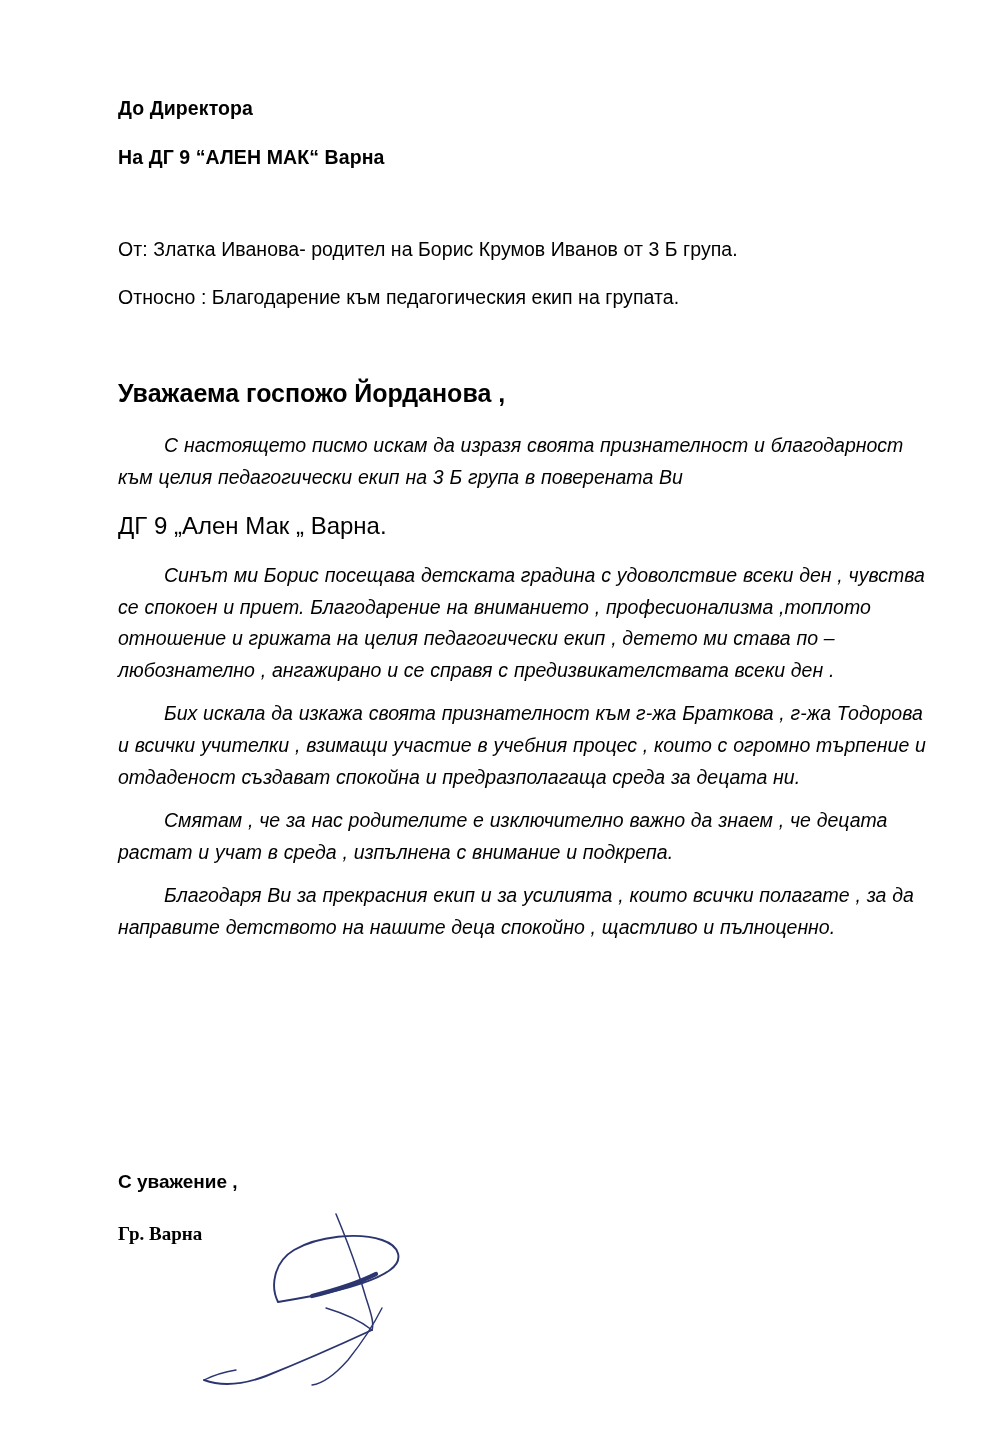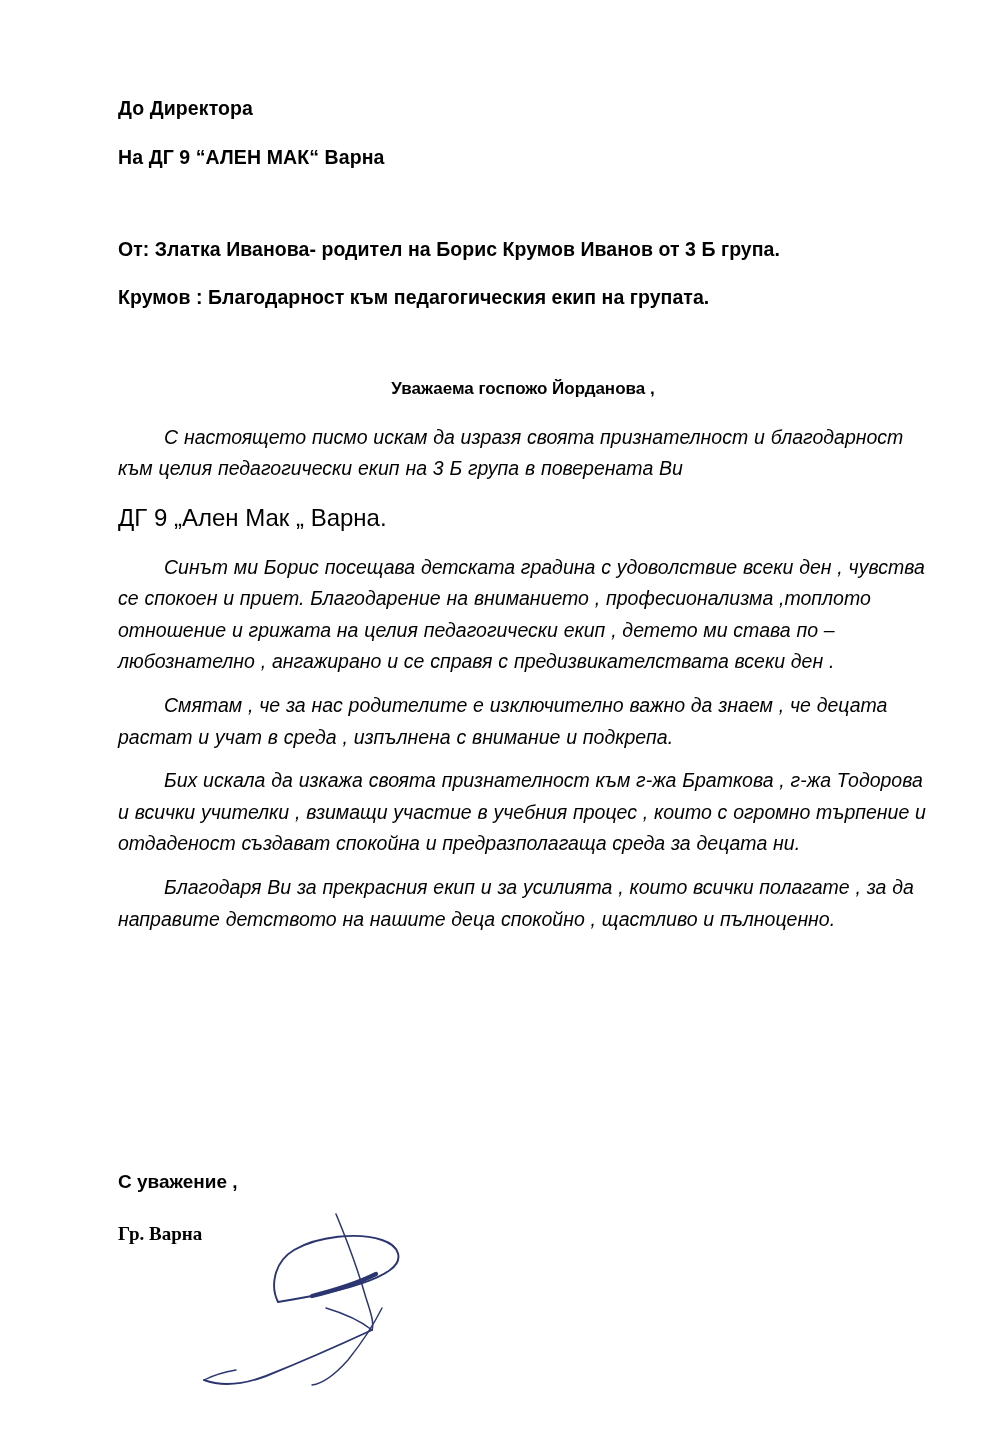--- a/index.html
+++ b/index.html
@@ -36,34 +36,33 @@
   .hdr-line {
     font-weight: bold;
     font-size: 19.5px;
     letter-spacing: 0.1px;
     line-height: 1.05;
     margin: 0 0 29px 0;
     white-space: nowrap;
   }
   .gap-1 { height: 42px; }
   .meta-line {
-    font-weight: bold;
+    font-weight: normal;
     font-size: 19.5px;
     letter-spacing: 0.05px;
     line-height: 1.05;
     margin: 0 0 28px 0;
     white-space: nowrap;
   }
   .gap-2 { height: 44px; }
   .salutation {
     font-weight: bold;
-    font-size: 17px;
+    font-size: 25px;
     line-height: 1.05;
     margin: 0 0 24px 0;
-    text-align: center;
   }
   
   .para {
     font-size: 19.5px;
     font-weight: normal;
     line-height: 1.62;
     margin: 0 0 12px 0;
     text-indent: 46px;
     letter-spacing: 0.0px;
     word-spacing: 0.4px;
@@ -111,35 +110,35 @@
     <div class="content">
 
       <div class="hdr-line">До Директора</div>
 
       <div class="hdr-line">На ДГ 9 “АЛЕН МАК“ Варна</div>
 
       <div class="gap-1"></div>
 
       <div class="meta-line">От: Златка Иванова- родител на Борис Крумов Иванов от 3 Б група.</div>
 
-      <div class="meta-line">Крумов : Благодарност към педагогическия екип на групата.</div>
+      <div class="meta-line">Относно : Благодарение към педагогическия екип на групата.</div>
 
       <div class="gap-2"></div>
 
       <div class="salutation">Уважаема госпожо Йорданова ,</div>
 
       <p class="para tight">С настоящето писмо искам да изразя своята признателност и благодарност към целия педагогически екип на 3 Б група в поверената Ви</p>
 
       <p class="standalone">ДГ 9 „Ален Мак „ Варна.</p>
 
       <p class="para">Синът ми Борис посещава детската градина с удоволствие всеки ден , чувства се спокоен и приет. Благодарение на вниманието  , професионализма ,топлото отношение и грижата  на целия педагогически екип , детето ми става по – любознателно , ангажирано и се справя с предизвикателствата всеки ден .</p>
 
+      <p class="para">Бих искала да изкажа своята признателност към г-жа Браткова , г-жа Тодорова и всички учителки , взимащи участие в учебния процес , които с огромно търпение  и отдаденост създават спокойна и предразполагаща среда за децата ни.</p>
+
       <p class="para">Смятам , че за нас родителите е изключително важно да знаем , че децата растат и учат в среда , изпълнена с внимание и подкрепа.</p>
-
-      <p class="para">Бих искала да изкажа своята признателност към г-жа Браткова , г-жа Тодорова и всички учителки , взимащи участие в учебния процес , които с огромно търпение  и отдаденост създават спокойна и предразполагаща среда за децата ни.</p>
 
       <p class="para">Благодаря Ви за прекрасния екип  и за усилията , които всички полагате  , за да направите детството на нашите деца спокойно , щастливо и пълноценно.</p>
 
     </div>
 
     <div class="closing">
       <div class="closing-line">С уважение ,</div>
       <div class="closing-line last">Гр. Варна</div>
     </div>
 

